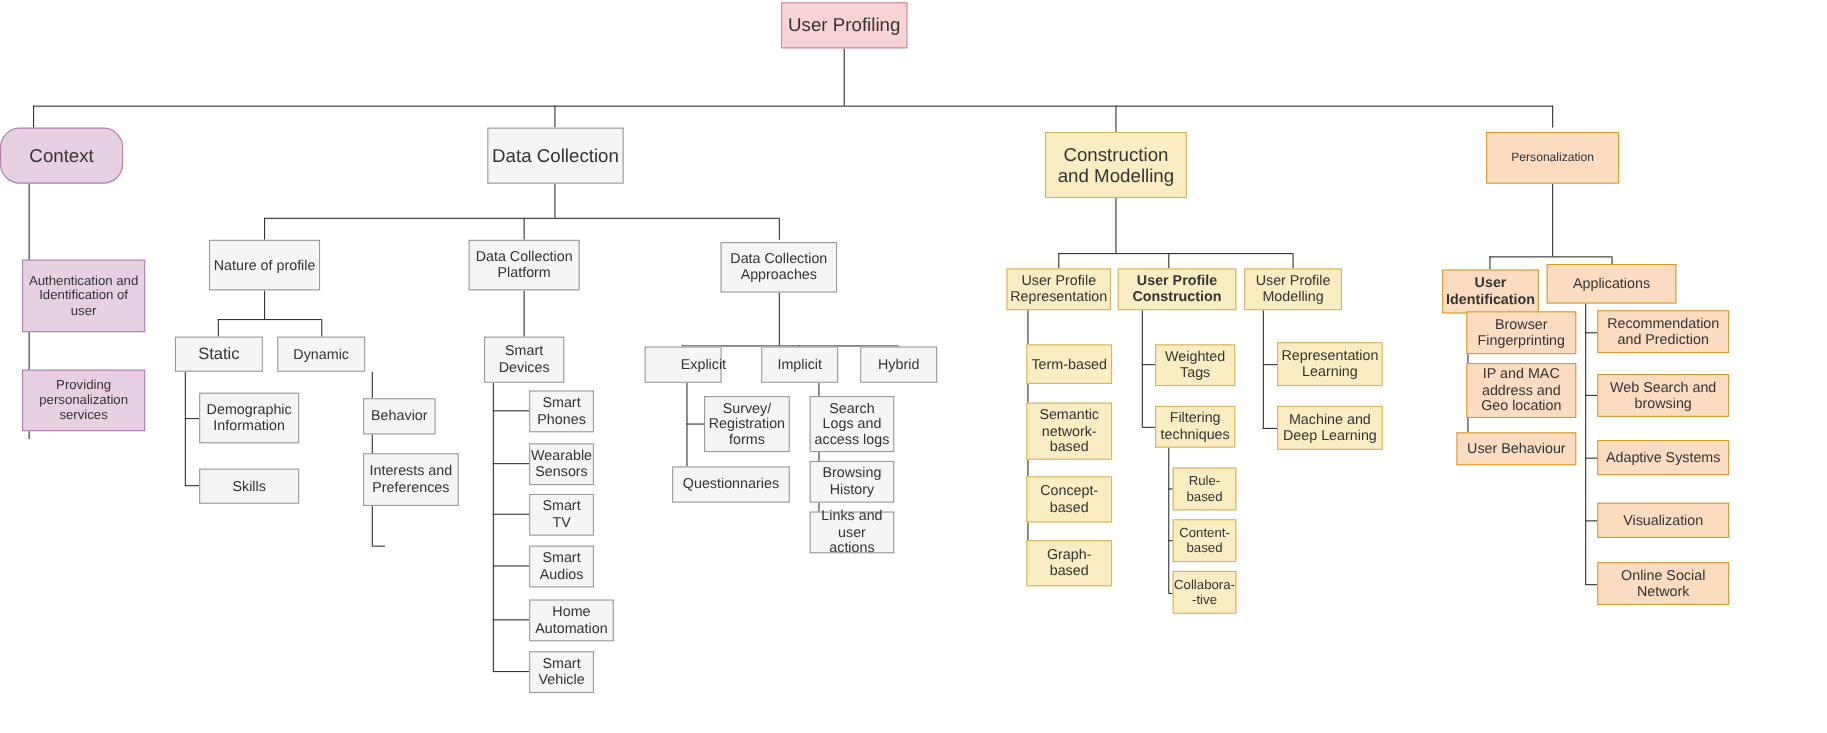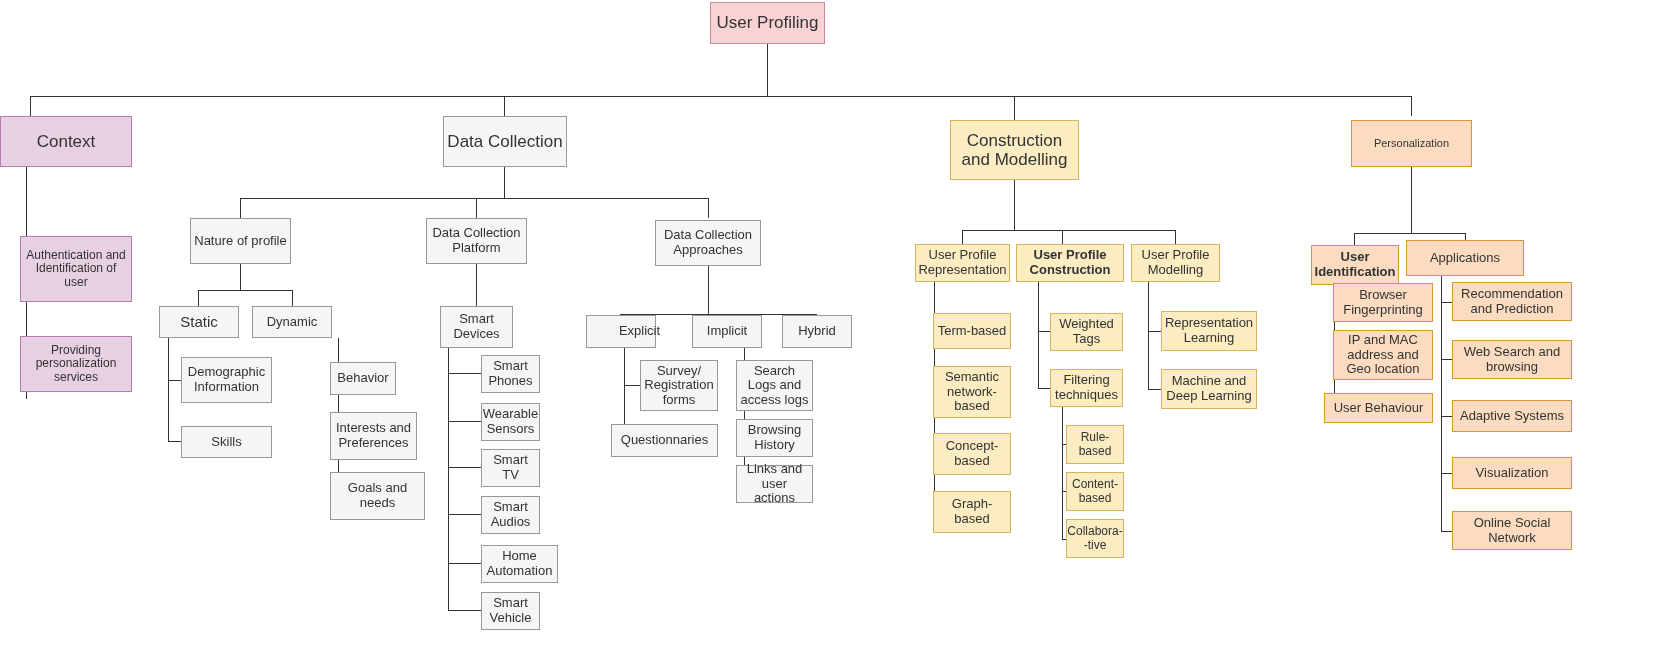--- a/index.html
+++ b/index.html
@@ -145,21 +145,21 @@
   <div class="ln h" style="left:1441px; top:302px; width:12px;"></div>
   <div class="ln h" style="left:1441px; top:359px; width:12px;"></div>
   <div class="ln h" style="left:1441px; top:416px; width:12px;"></div>
   <div class="ln h" style="left:1441px; top:473px; width:12px;"></div>
   <div class="ln h" style="left:1441px; top:531px; width:12px;"></div>
 
   <div class="node pal-root" style="left:710px; top:2px; width:115px; height:42px; font-size:17px;">
     <span>User Profiling</span>
   </div>
 
-  <div class="node pal-purple" style="left:0px; top:116px; width:132px; height:51px; font-size:17px;">
+  <div class="node pal-purple" style="left:0px; top:116px; width:112px; height:51px; font-size:17px;border-radius:18px;">
     <span>Context</span>
   </div>
   <div class="node pal-purple" style="left:20px; top:236px; width:112px; height:66px; font-size:12px;">
     <span>Authentication and Identification of user</span>
   </div>
   <div class="node pal-purple" style="left:20px; top:336px; width:112px; height:56px; font-size:12px;">
     <span>Providing personalization services</span>
   </div>
 
   <div class="node pal-grey" style="left:443px; top:116px; width:124px; height:51px; font-size:17px;">
@@ -180,23 +180,20 @@
   </div>
   <div class="node pal-grey" style="left:181px; top:426px; width:91px; height:32px; font-size:13px;">
     <span>Skills</span>
   </div>
   <div class="node pal-grey" style="left:330px; top:362px; width:66px; height:33px; font-size:13px;">
     <span>Behavior</span>
   </div>
   <div class="node pal-grey" style="left:330px; top:412px; width:87px; height:48px; font-size:13px;">
     <span>Interests and Preferences</span>
   </div>
-  <div class="node pal-grey" style="left:330px; top:472px; width:95px; height:48px; font-size:13px;">
-    <span>Goals and needs</span>
-  </div>
 
   <div class="node pal-grey" style="left:426px; top:218px; width:101px; height:46px; font-size:13px;">
     <span>Data Collection Platform</span>
   </div>
   <div class="node pal-grey" style="left:440px; top:306px; width:73px; height:42px; font-size:13px;">
     <span>Smart Devices</span>
   </div>
   <div class="node pal-grey" style="left:481px; top:355px; width:59px; height:38px; font-size:13px;">
     <span>Smart Phones</span>
   </div>

